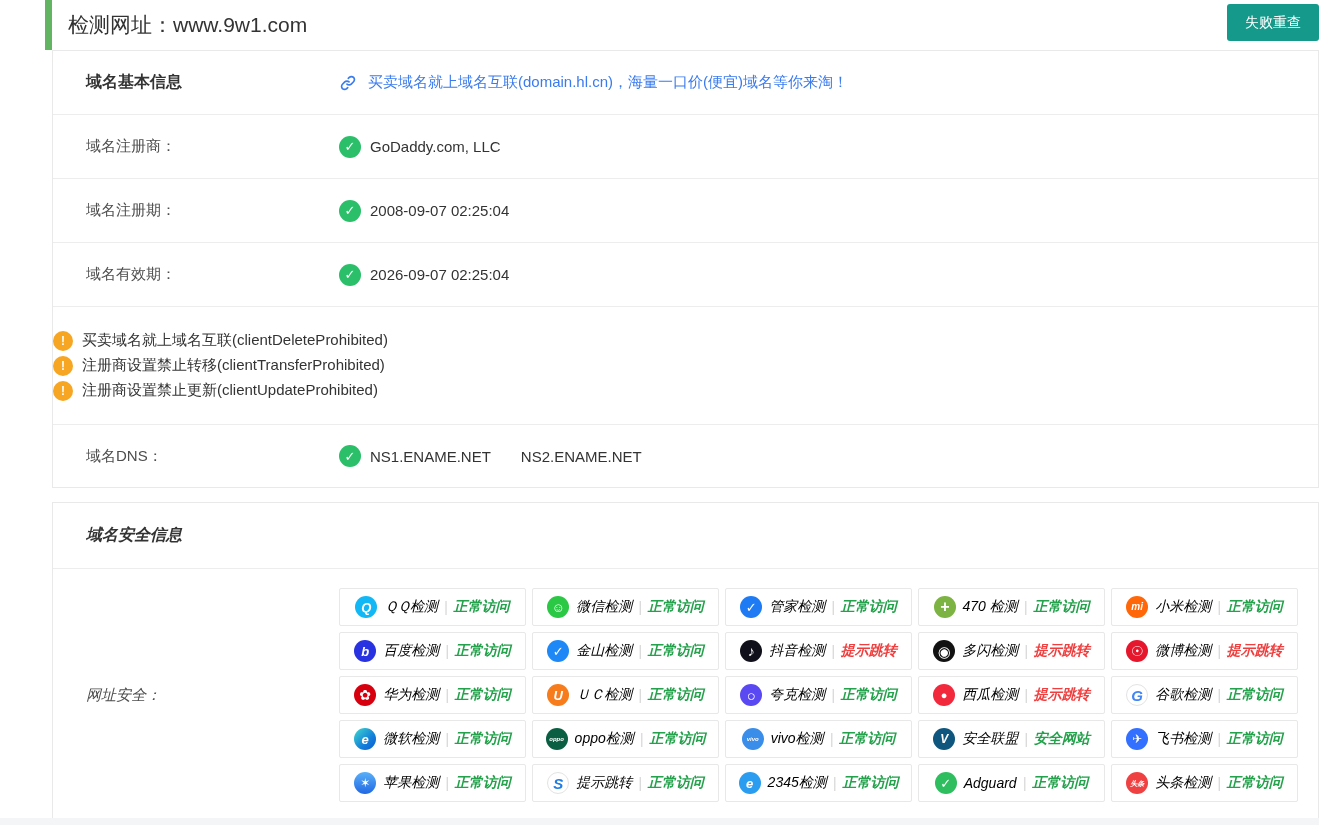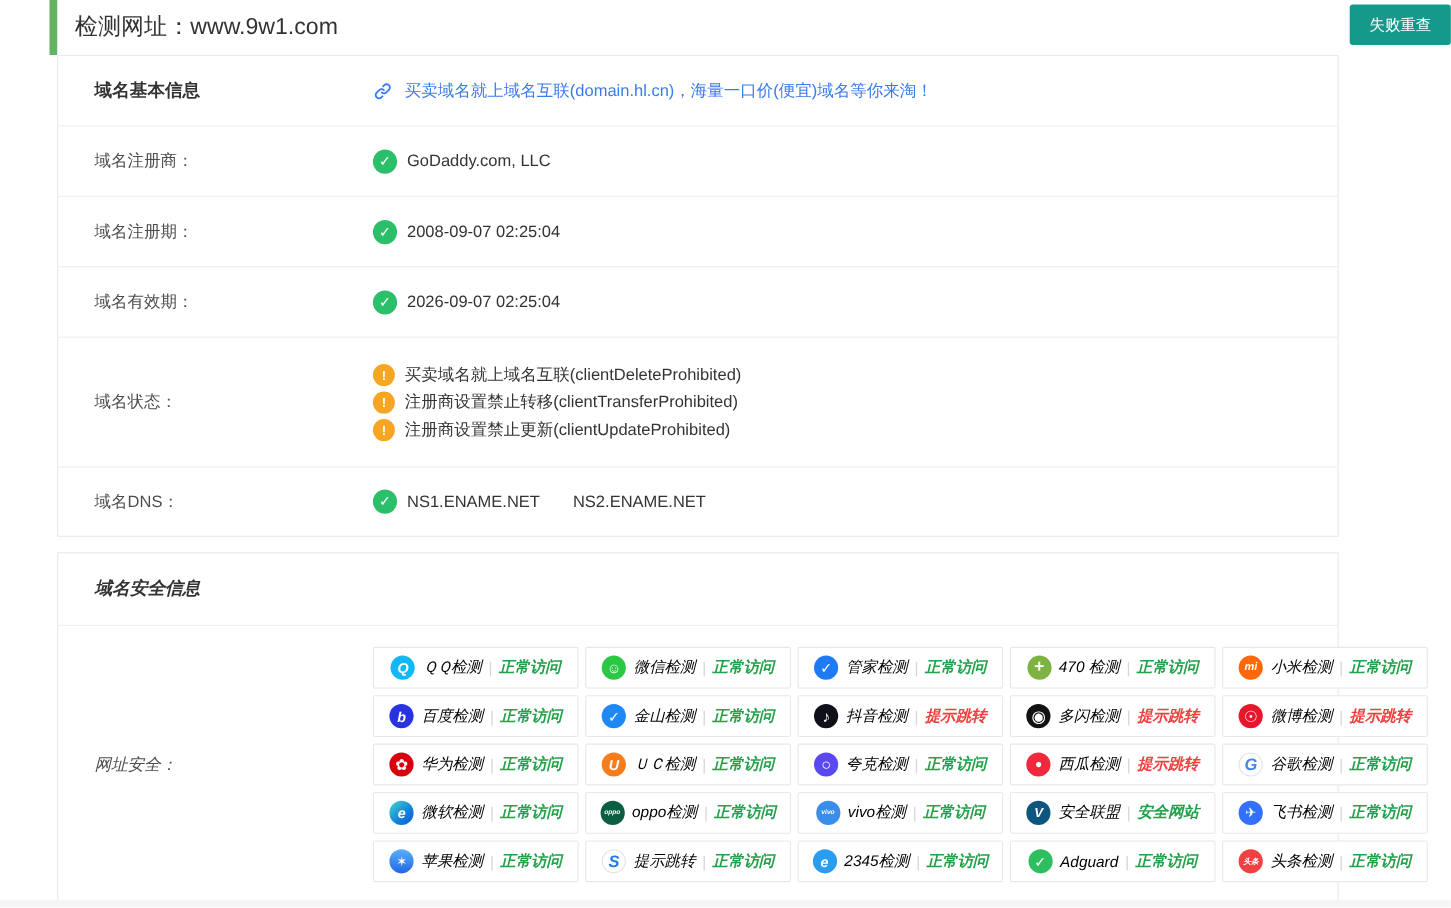--- a/index.html
+++ b/index.html
@@ -9,21 +9,21 @@
 
   
   .top-header { position:relative; height:50px; background:#fff; }
   .accent-bar { position:absolute; left:45px; top:0; width:7px; height:50px; background:#62b463; }
   .header-title { position:absolute; left:68px; top:0; line-height:50px; font-size:21px; color:#333; }
   .retry-btn { position:absolute; right:0; top:4px; height:37px; padding:0 18px; background:#14998a;
     color:#fff; font-size:14px; border:none; border-radius:3px; cursor:pointer;
     font-family:inherit; }
 
   
-  .panel { margin-left:52px; width:1165px; border:1px solid #e9e9e9; background:#fff; }
+  .panel { margin-left:52px; width:1267px; border:1px solid #e9e9e9; background:#fff; }
   .panel + .panel { margin-top:14px;font-style:italic; }
   .t-row { display:flex; border-bottom:1px solid #ededed; }
   .t-row:last-child { border-bottom:none; }
   .lbl-col { width:286px; flex-shrink:0; padding-left:33px; display:flex; align-items:center;
     font-size:15px; color:#4d4d4d; }
   .val-col { flex:1; display:flex; align-items:center; font-size:15px; color:#333; }
   .h64 { height:64px; }
   .h62 { height:62px; }
   .h66 { height:66px; }
   .status-row { height:118px; }
@@ -105,21 +105,20 @@
 
   <div class="t-row h64">
     <div class="lbl-col">域名有效期：</div>
     <div class="val-col">
       <span class="dot-icon ok-dot">✓</span>
       <span>2026-09-07 02:25:04</span>
     </div>
   </div>
 
   <div class="t-row status-row">
-    <div class="lbl-col">域名状态：</div>
     <div class="val-col">
       <div class="status-lines">
         <div class="status-line">
           <span class="dot-icon warn-dot">!</span>
           <span>买卖域名就上域名互联(clientDeleteProhibited)</span>
         </div>
         <div class="status-line">
           <span class="dot-icon warn-dot">!</span>
           <span>注册商设置禁止转移(clientTransferProhibited)</span>
         </div>

